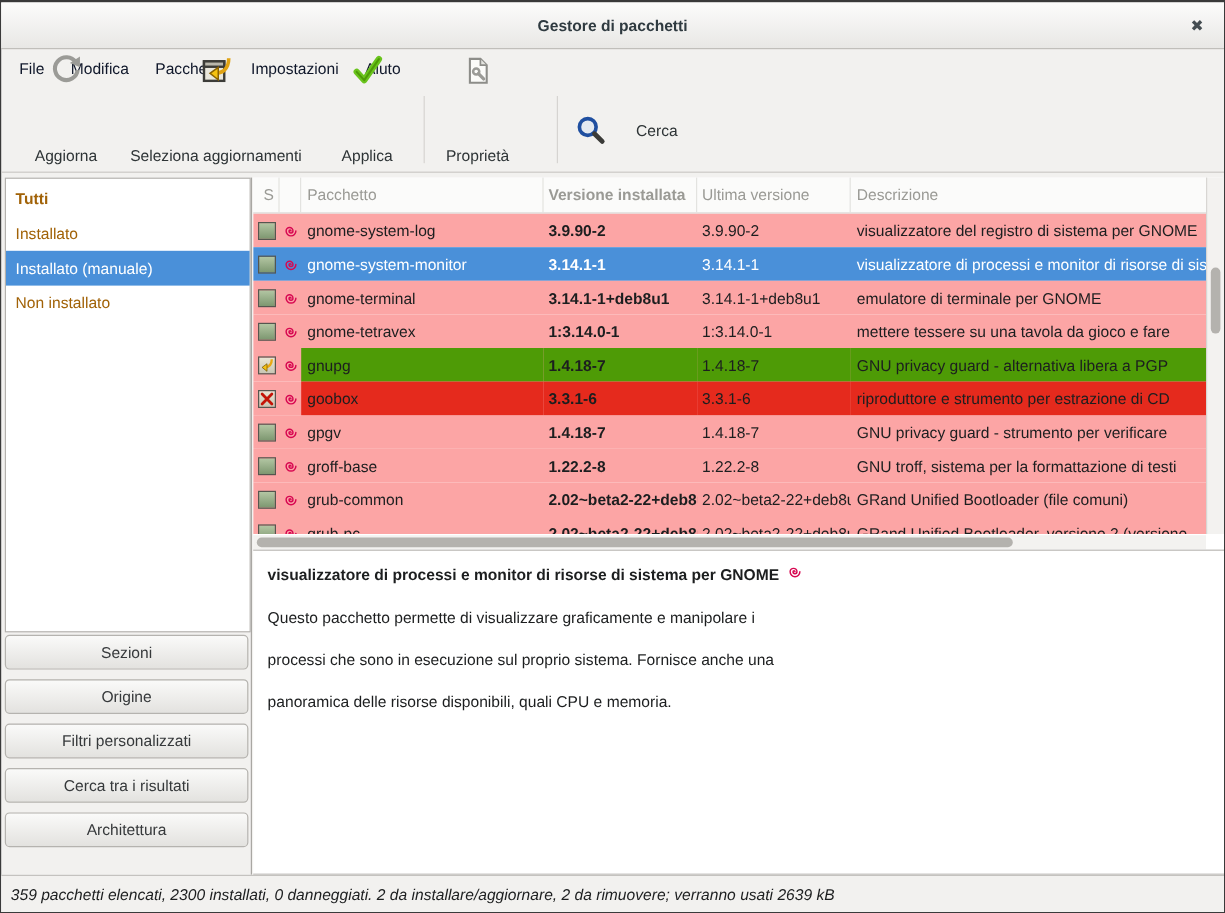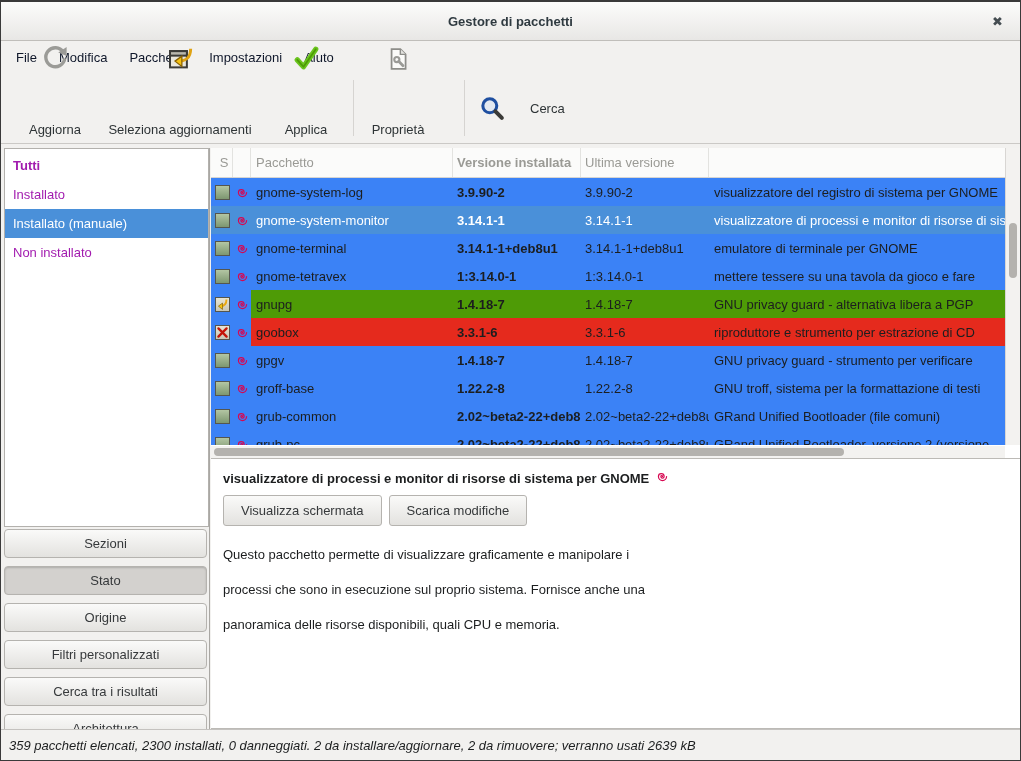--- a/index.html
+++ b/index.html
@@ -30,39 +30,39 @@
   .tb-icon { height:36px; display:flex; align-items:center; justify-content:center; }
   .tb-label { margin-top:1px; white-space:nowrap; }
   .tb-btn.search { flex-direction:row; gap:24px; top:17px; height:38px; align-items:center; }
   .tb-sep { position:absolute; top:8px; width:1px; height:56px; background:#d6d4d1; }
 
   
   .vline { position:absolute; left:208px; top:146px; width:1px; height:581px; background:#a9a7a3; }
   .filter-list { position:absolute; left:3px; top:146px; width:205px; height:379px;
                  background:#fff; border:1px solid #b3b1ad; padding-top:2px; }
   .filter-item { height:29px; line-height:29px; padding-left:8px; white-space:nowrap;
-                 overflow:hidden; color:#a21caf; }
+                 overflow:hidden; color:#a16207; }
   .filter-item.bold { font-weight:bold; }
   .filter-item.selected { background:#4a90d9; color:#fff; }
 
   .side-buttons { position:absolute; left:3px; top:527px; width:203px; }
   .side-btn { height:29px; margin-bottom:8px; width:100%; border:1px solid #b5b3af;
               border-radius:4px; background:linear-gradient(#fafaf9,#e3e2df);
               font-family:inherit; font-size:13px; color:#36393b; display:flex;
               align-items:center; justify-content:center; }
   .side-btn.active { background:#d3d1ce; box-shadow:inset 0 1px 2px rgba(0,0,0,.18); }
 
   
   .table { position:absolute; left:210px; top:146px; width:809px; height:310px; background:#fff; }
   .thead { display:flex; height:30px; background:#fbfbfa; border-bottom:1px solid #d7d5d2;
            color:#9a9a95; }
   .hcell { display:flex; align-items:center; padding-left:5px; border-right:1px solid #e3e3e0;
            white-space:nowrap; overflow:hidden; }
   .tbody { height:267px; overflow:hidden; width:794px; }
-  .row { display:flex; height:28px; align-items:stretch; background:#3b82f6; }
+  .row { display:flex; height:28px; align-items:stretch; background:#fca5a5; }
   .cell { display:flex; align-items:center; white-space:nowrap; overflow:hidden; }
   .c0 { width:22px; justify-content:center; flex:none; }
   .c1 { width:18px; justify-content:center; flex:none; }
   .c2 { width:202px; padding-left:5px; flex:none; }
   .c3 { width:128px; padding-left:4px; flex:none;font-weight:bold; }
   .c4 { width:128px; padding-left:4px; flex:none; }
   .c5 { flex:1; padding-left:5px; }
   .row.selected { background:#4a90d9; color:#fff; }
   .row.green .hl { background:#4e9b06; }
   .row.red .hl { background:#e52a1d; }
@@ -181,34 +181,34 @@
 
   <div class="filter-list" id="filterList">
       <div class="filter-item bold">Tutti</div>
       <div class="filter-item">Installato</div>
       <div class="filter-item selected">Installato (manuale)</div>
       <div class="filter-item">Non installato</div>
     </div>
 
   <div class="side-buttons" id="sideButtons">
       <button class="side-btn">Sezioni</button>
-      <button class="side-btn active">Stato</button>
       <button class="side-btn">Origine</button>
       <button class="side-btn">Filtri personalizzati</button>
       <button class="side-btn">Cerca tra i risultati</button>
       <button class="side-btn">Architettura</button>
     </div>
 
   <div class="table">
     <div class="thead" id="thead">
         <div class="hcell c0">S</div>
         <div class="hcell c1"></div>
         <div class="hcell c2">Pacchetto</div>
         <div class="hcell c3">Versione installata</div>
         <div class="hcell c4">Ultima versione</div>
+        <div class="hcell c5">Descrizione</div>
       </div>
     <div class="tbody" id="tbody">
         <div class="row">
           <div class="cell c0">
             <span class="pbox installed"></span>
           </div>
           <div class="cell c1">
             <svg width="13" height="13" viewBox="0 0 16 16">
               <path d="M13 8 A5 5 0 1 1 3 8 A3.5 3.5 0 1 1 10 8 A2 2 0 1 1 6 8 A1 1 0 1 1 8 8" fill="none" stroke="#d70751" stroke-width="1.5" stroke-linecap="round"></path>
             </svg>
@@ -362,24 +362,20 @@
       </div>
   </div>
 
   <div class="details">
     <div class="d-title-row">
       <span class="d-title">visualizzatore di processi e monitor di risorse di sistema per GNOME</span>
       <span class="swirl-slot" id="titleSwirl"><svg width="13" height="13" viewBox="0 0 16 16">
             <path d="M13 8 A5 5 0 1 1 3 8 A3.5 3.5 0 1 1 10 8 A2 2 0 1 1 6 8 A1 1 0 1 1 8 8" fill="none" stroke="#d70751" stroke-width="1.5" stroke-linecap="round"></path>
           </svg></span>
     </div>
-    <div class="d-buttons" id="detailButtons">
-        <button class="d-btn">Visualizza schermata</button>
-        <button class="d-btn">Scarica modifiche</button>
-      </div>
     <div class="d-para" id="detailPara">
         <div>Questo pacchetto permette di visualizzare graficamente e manipolare i</div>
         <div>processi che sono in esecuzione sul proprio sistema. Fornisce anche una</div>
         <div>panoramica delle risorse disponibili, quali CPU e memoria.</div>
       </div>
   </div>
 
   <div class="statusbar">
     <span>359 pacchetti elencati, 2300 installati, 0 danneggiati. 2 da installare/aggiornare, 2 da rimuovere; verranno usati 2639 kB</span>
   </div>

